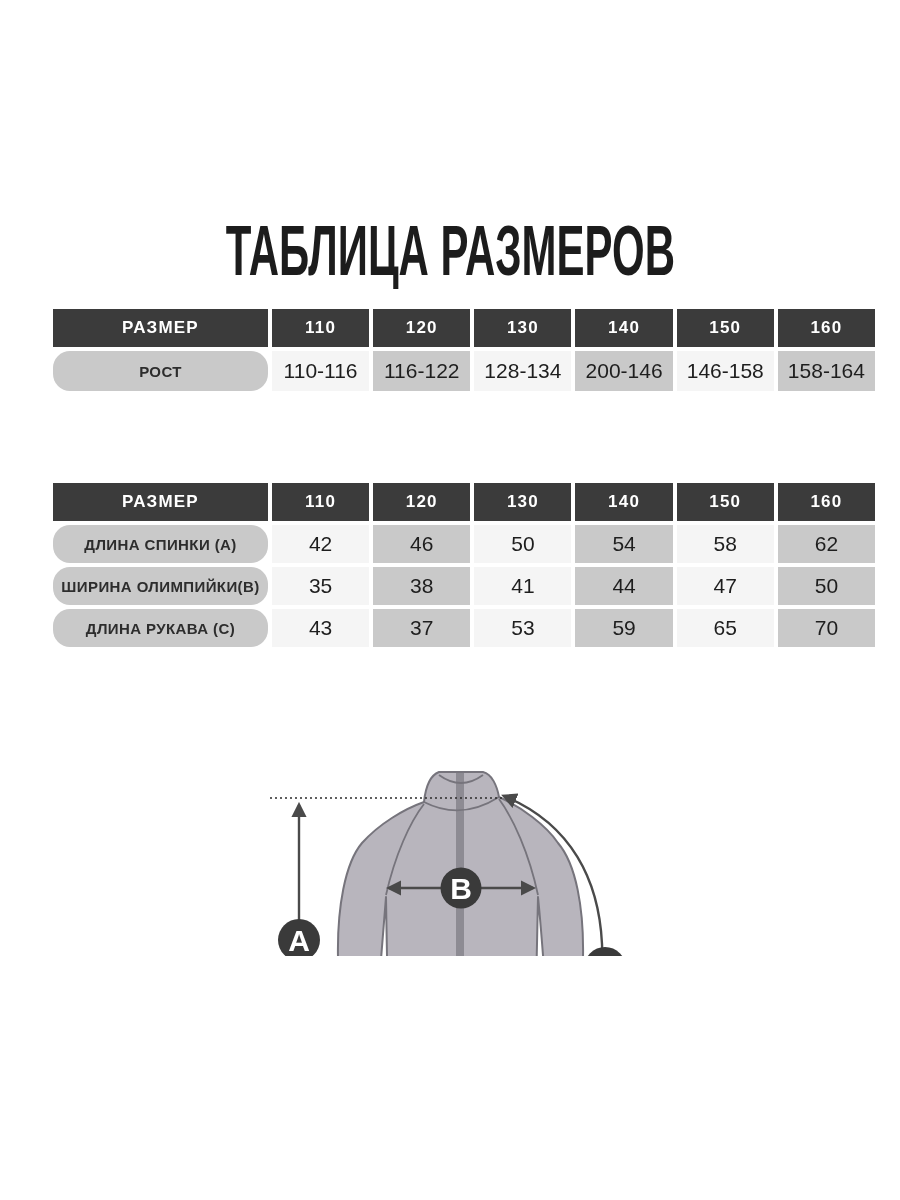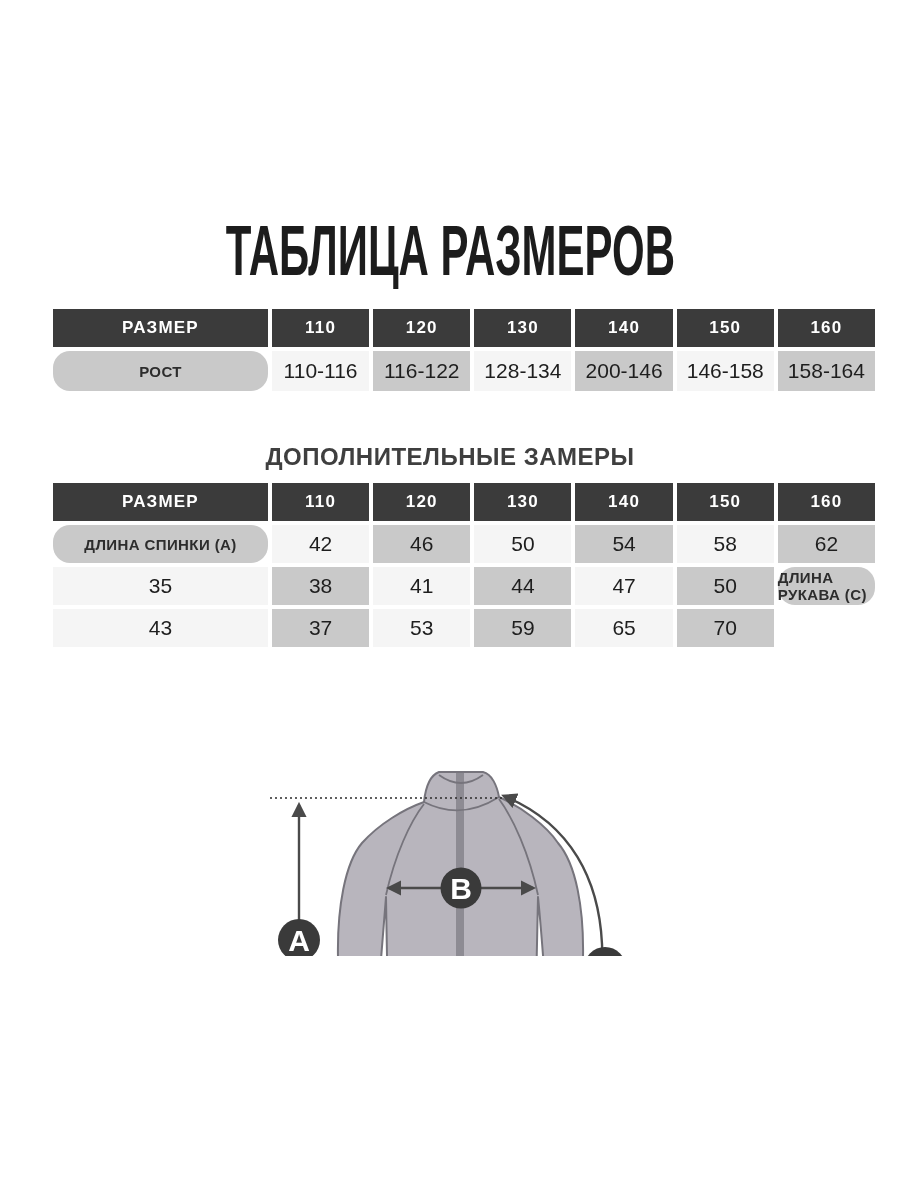--- a/index.html
+++ b/index.html
@@ -53,39 +53,39 @@
 
     <div class="cell lbl">РОСТ</div>
     <div class="cell val v-light">110-116</div>
     <div class="cell val v-grey">116-122</div>
     <div class="cell val v-light">128-134</div>
     <div class="cell val v-grey">200-146</div>
     <div class="cell val v-light">146-158</div>
     <div class="cell val v-grey">158-164</div>
   </div>
 
-  <div class="subtitle">ДОПОЛНИТЕЛЬНЫЕ ЗАМЕРЫ</div>
 
   <div class="tbl tbl-measures">
     <div class="cell hd">РАЗМЕР</div>
     <div class="cell hd">110</div>
     <div class="cell hd">120</div>
     <div class="cell hd">130</div>
     <div class="cell hd">140</div>
     <div class="cell hd">150</div>
     <div class="cell hd">160</div>
 
     <div class="cell lbl">ДЛИНА СПИНКИ (А)</div>
     <div class="cell val v-light">42</div>
     <div class="cell val v-grey">46</div>
     <div class="cell val v-light">50</div>
     <div class="cell val v-grey">54</div>
     <div class="cell val v-light">58</div>
     <div class="cell val v-grey">62</div>
 
+    <div class="cell lbl">ШИРИНА ОЛИМПИЙКИ(В)</div>
     <div class="cell val v-light">35</div>
     <div class="cell val v-grey">38</div>
     <div class="cell val v-light">41</div>
     <div class="cell val v-grey">44</div>
     <div class="cell val v-light">47</div>
     <div class="cell val v-grey">50</div>
 
     <div class="cell lbl">ДЛИНА РУКАВА (С)</div>
     <div class="cell val v-light">43</div>
     <div class="cell val v-grey">37</div>

